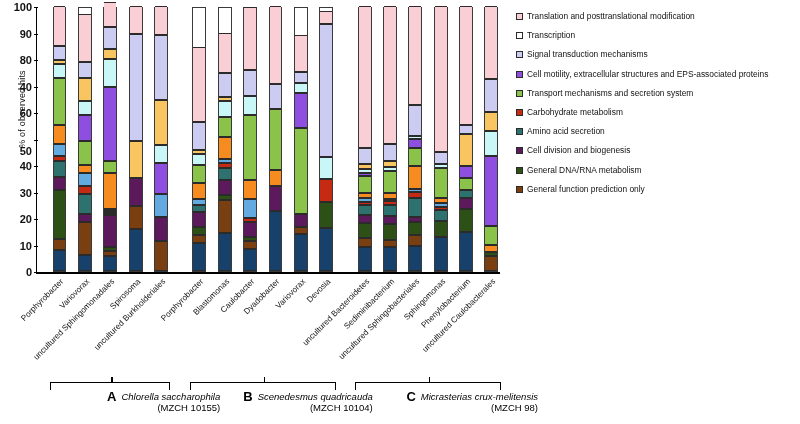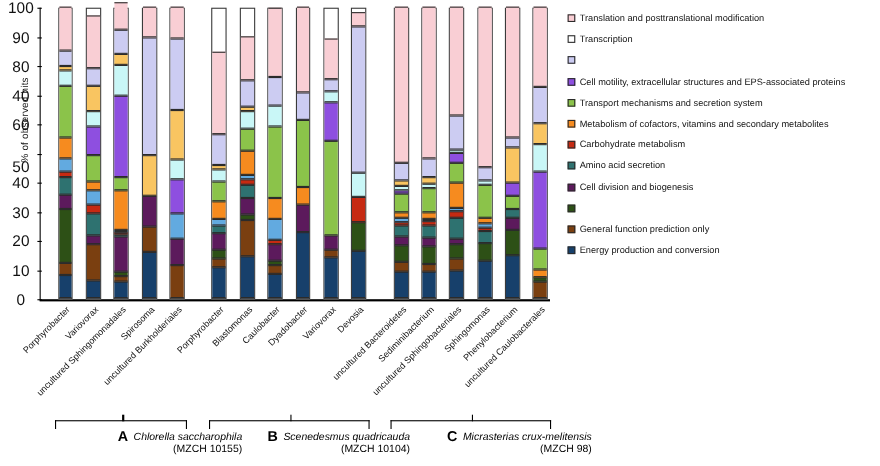--- a/index.html
+++ b/index.html
@@ -10,22 +10,22 @@
   }
   #root{position:absolute;left:0;top:0;width:800px;height:424px;}
 
   
   #ylabel{
     position:absolute;left:-48px;top:104px;width:140px;
     transform:rotate(-90deg);transform-origin:50% 50%;
     font-size:9px;color:#111;text-align:center;letter-spacing:.2px;
   }
   .ytick{
-    position:absolute;right:0;width:26px;text-align:center;
-    font-size:14px;color:#111;line-height:8px;
+    position:absolute;right:0;width:26px;text-align:right;
+    font-size:11px;color:#111;line-height:8px;font-weight:bold;
   }
   #yticks{position:absolute;left:2px;top:0;width:30px;height:290px;}
   .ytickmark{position:absolute;left:32px;width:4px;height:1px;background:#000;}
   #yaxisline{position:absolute;left:36px;top:7px;width:1px;height:266px;background:#000;}
   #xaxisline{position:absolute;left:36px;top:272px;width:464px;height:1.5px;background:#000;}
 
   
   #plot{position:absolute;left:37px;top:7px;width:463px;height:265px;}
   .bar{
     position:absolute;bottom:0;height:265px;
@@ -343,51 +343,45 @@
       <div class="lrow">
         <span class="lsw" style="background: rgb(249, 206, 212);"></span>
         <span class="ltxt">Translation and posttranslational modification</span>
       </div>
       <div class="lrow">
         <span class="lsw" style="background: rgb(255, 255, 255);"></span>
         <span class="ltxt">Transcription</span>
       </div>
       <div class="lrow">
         <span class="lsw" style="background: rgb(204, 204, 242);"></span>
+        <span class="ltxt">Signal transduction mechanisms</span>
       </div>
       <div class="lrow">
         <span class="lsw" style="background: rgb(142, 79, 224);"></span>
         <span class="ltxt">Cell motility, extracellular structures and EPS-associated proteins</span>
       </div>
       <div class="lrow">
         <span class="lsw" style="background: rgb(139, 195, 74);"></span>
         <span class="ltxt">Transport mechanisms and secretion system</span>
       </div>
       <div class="lrow">
-        <span class="lsw" style="background: rgb(246, 139, 31);"></span>
-        <span class="ltxt">Metabolism of cofactors, vitamins and secondary metabolites</span>
-      </div>
-      <div class="lrow">
         <span class="lsw" style="background: rgb(198, 42, 18);"></span>
         <span class="ltxt">Carbohydrate metabolism</span>
       </div>
       <div class="lrow">
         <span class="lsw" style="background: rgb(46, 114, 112);"></span>
         <span class="ltxt">Amino acid secretion</span>
       </div>
       <div class="lrow">
         <span class="lsw" style="background: rgb(92, 26, 92);"></span>
         <span class="ltxt">Cell division and biogenesis</span>
       </div>
       <div class="lrow">
         <span class="lsw" style="background: rgb(45, 80, 22);"></span>
+        <span class="ltxt">General DNA/RNA metabolism</span>
       </div>
       <div class="lrow">
         <span class="lsw" style="background: rgb(122, 63, 16);"></span>
         <span class="ltxt">General function prediction only</span>
       </div>
-      <div class="lrow">
-        <span class="lsw" style="background: rgb(23, 64, 107);"></span>
-        <span class="ltxt">Energy production and conversion</span>
-      </div>
     </div>
 
 </div>
 
 </body></html>

